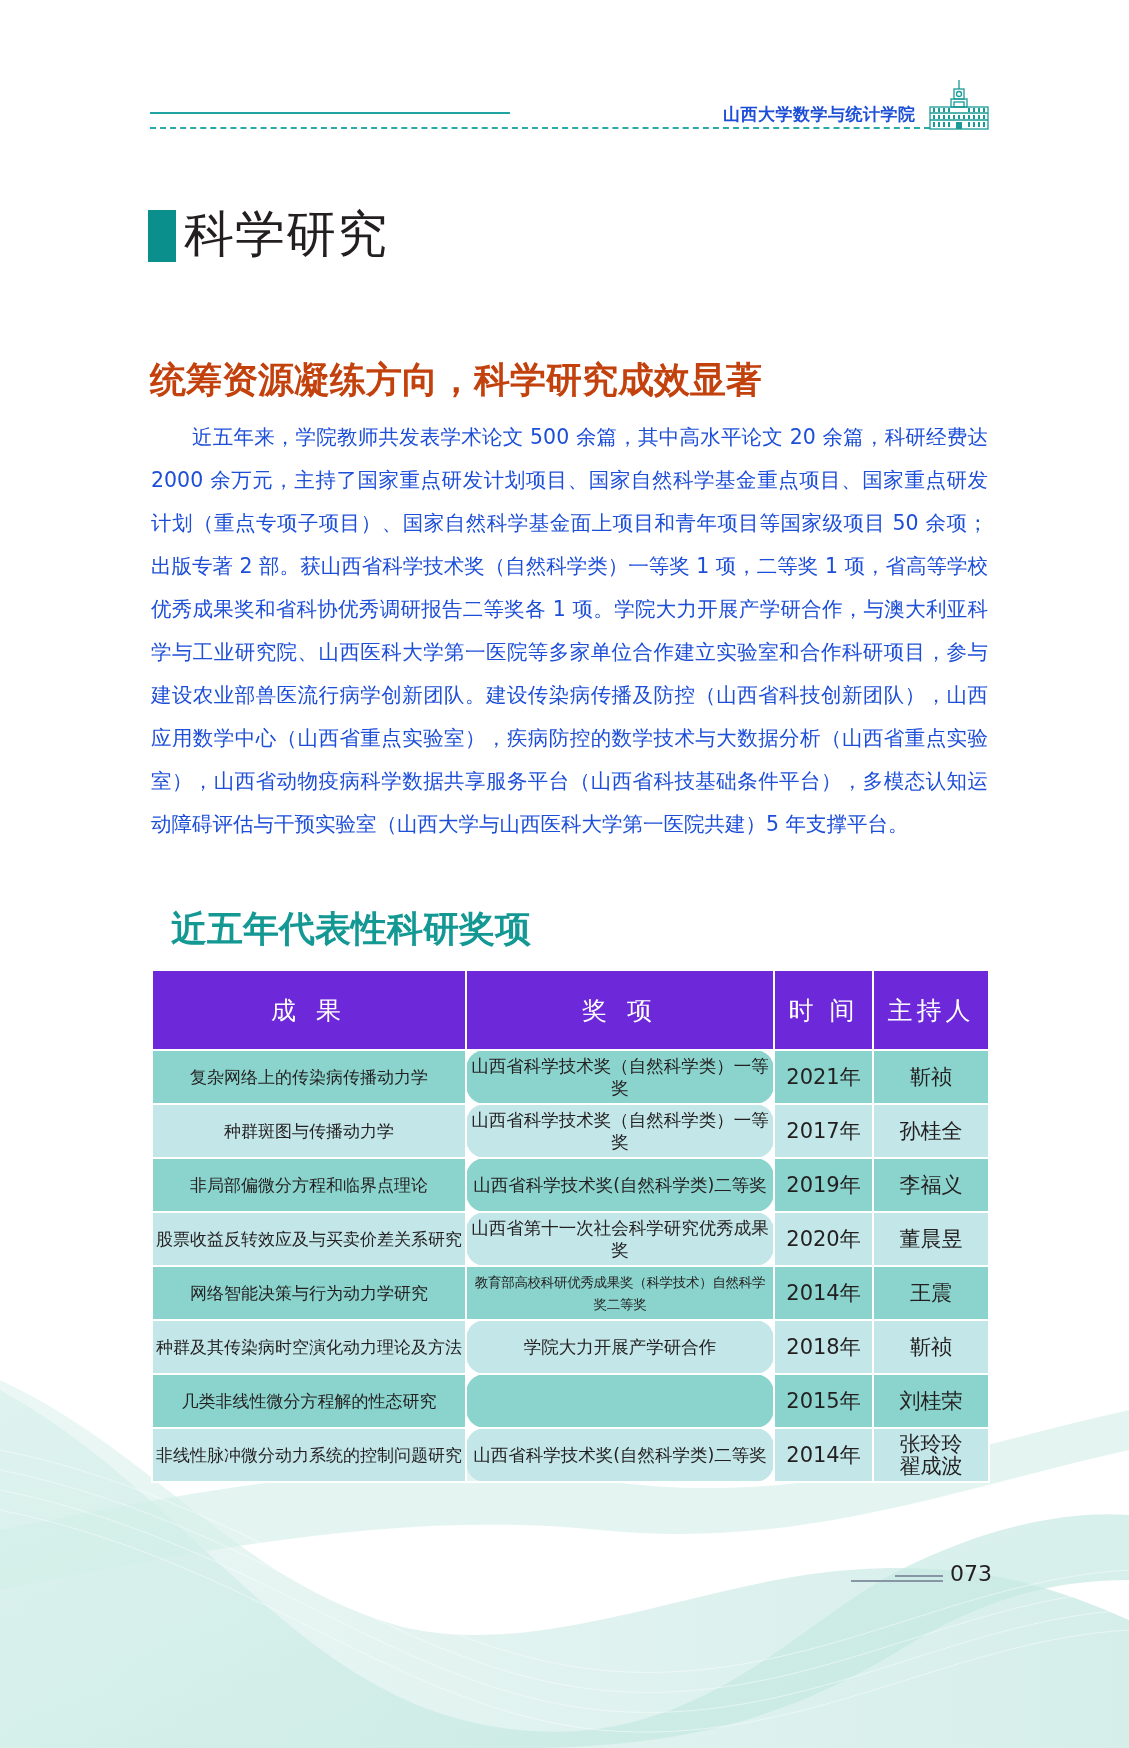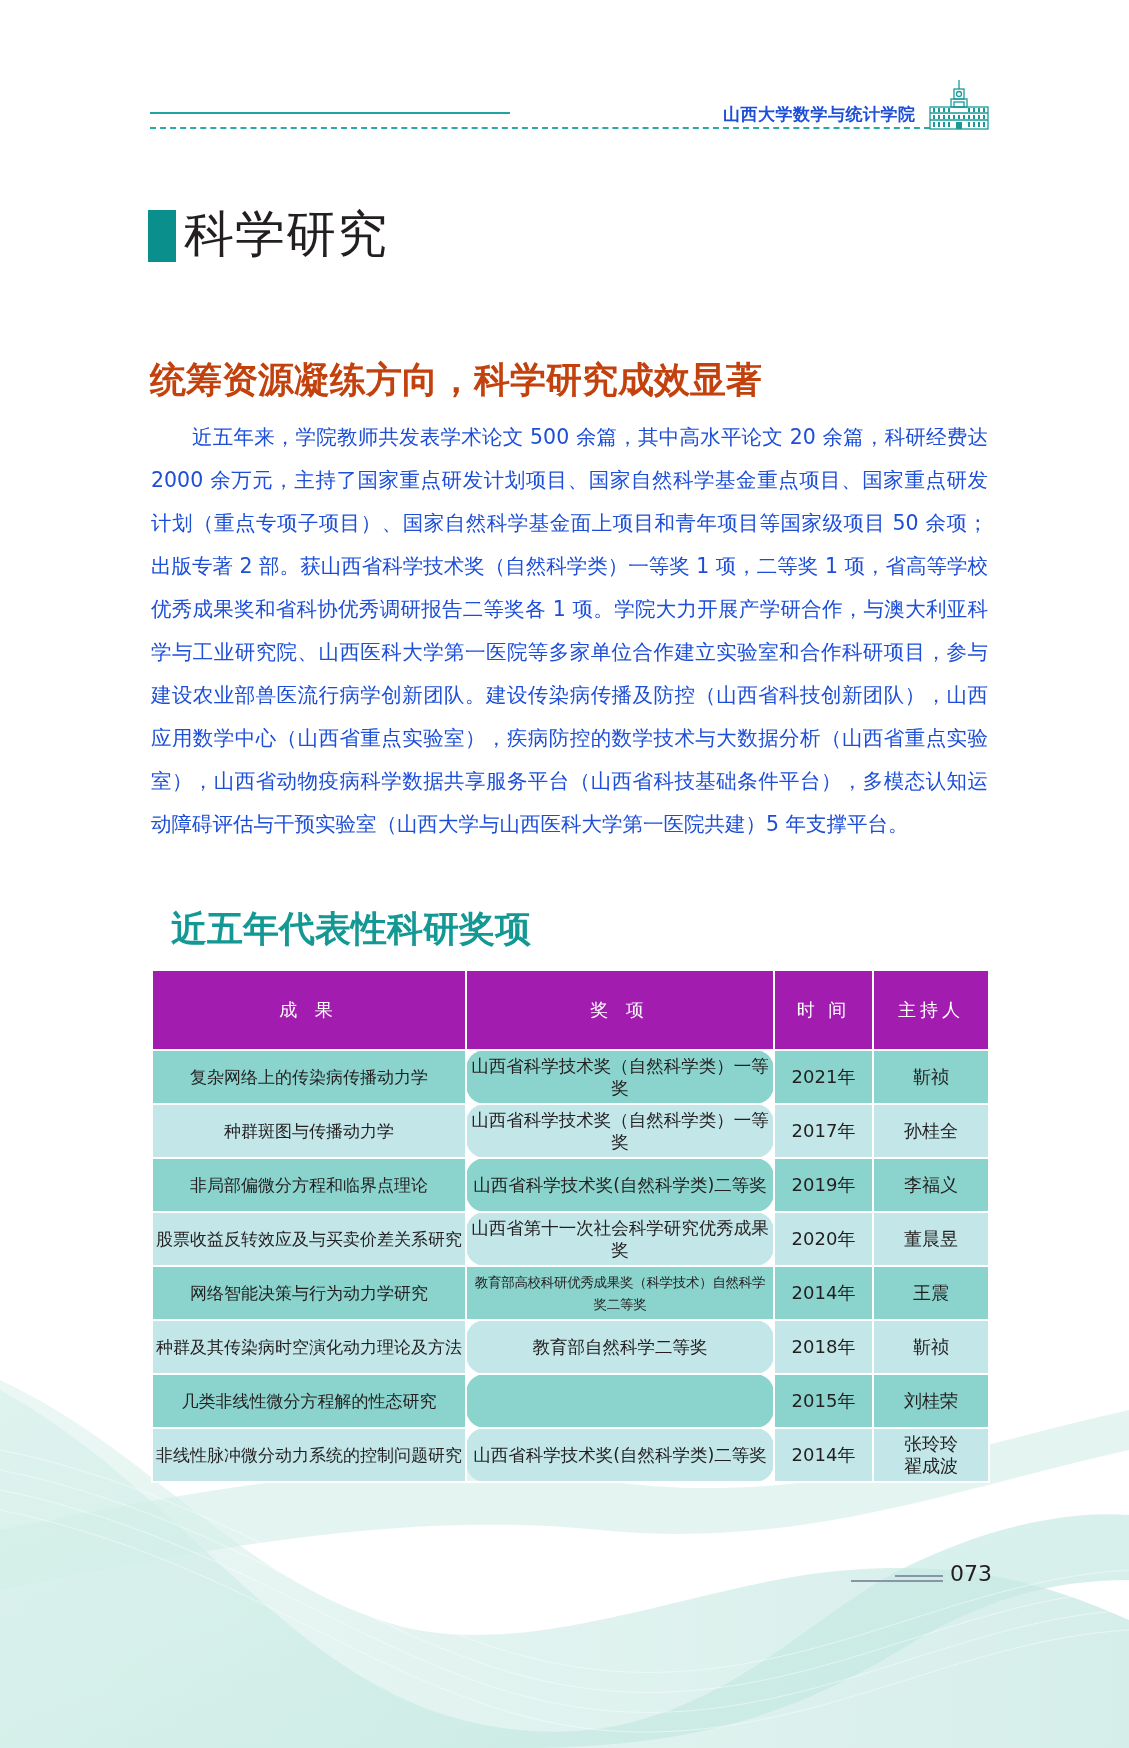--- a/index.html
+++ b/index.html
@@ -18,26 +18,26 @@
   .title-text { left:184px; top:203px; font-size:50px; line-height:62px; color:#231f20; letter-spacing:1px; white-space:nowrap; }
   .subhead { left:150px; top:355px; font-family:Liberation Sans, sans-serif; font-weight:bold;
              font-size:36px; line-height:50px; color:#c2410c; white-space:nowrap; letter-spacing:0px; }
   .para { left:151px; top:416px; width:837px; font-size:20.5px; line-height:43px; color:#1d4ed8;
           text-align:justify; text-indent:2em; }
   .subhead2 { left:150px; top:903px; font-family:"DejaVu Serif","Liberation Serif",serif; font-weight:bold;
               font-size:36px; line-height:50px; color:#139893; white-space:nowrap;margin-left:21px; }
   
   .awards { left:151px; top:969px; width:837px; border-collapse:collapse; z-index:2; table-layout:fixed; }
   .awards th, .awards td { border:2px solid #ffffff; text-align:center; vertical-align:middle; padding:0 2px; }
-  .awards th { background:#a21caf; color:#ffffff; font-weight:normal; font-size:18px; height:78px; letter-spacing:6px; }
+  .awards th { background:#6d28d9; color:#ffffff; font-weight:normal; font-size:25px; height:78px; letter-spacing:6px; }
   .awards th.time, .awards th.host { letter-spacing:4px; }
   .awards td { height:52px; font-size:17px; color:#231f20; line-height:22px; }
   .awards tr.odd td { background:#8ad4cd; }
   .awards tr.even td { background:#c3e7e9; }
-  .awards td.year, .awards td.host { font-size:18px; }
+  .awards td.year, .awards td.host { font-size:21px; }
   .awards td.small { font-size:13.5px; letter-spacing:-0.3px;margin-top:46px; }
   .awards td.award { font-size:17.5px;border-radius:19px; }
   
   .pg-line1 { left:851px; top:1580px; width:92px; height:2px; background:#8795a5; }
   .pg-line2 { left:895px; top:1575px; width:48px; height:2px; background:#8795a5; }
   .pg-num { left:950px; top:1561px; font-size:22px; color:#231f20; z-index:2;text-align:right; }
   .content { z-index:2; }
 </style>
 </head>
 <body>
@@ -159,21 +159,21 @@
       <td class="host">董晨昱</td>
     </tr>
     <tr class="odd">
       <td>网络智能决策与行为动力学研究</td>
       <td class="small">教育部高校科研优秀成果奖（科学技术）自然科学奖二等奖</td>
       <td class="year">2014年</td>
       <td class="host">王震</td>
     </tr>
     <tr class="even">
       <td>种群及其传染病时空演化动力理论及方法</td>
-      <td class="award">教育部自然科学二等奖</td>
+      <td class="award">学院大力开展产学研合作</td>
       <td class="year">2018年</td>
       <td class="host">靳祯</td>
     </tr>
     <tr class="odd">
       <td>几类非线性微分方程解的性态研究</td>
       <td class="award"></td>
       <td class="year">2015年</td>
       <td class="host">刘桂荣</td>
     </tr>
     <tr class="even">

